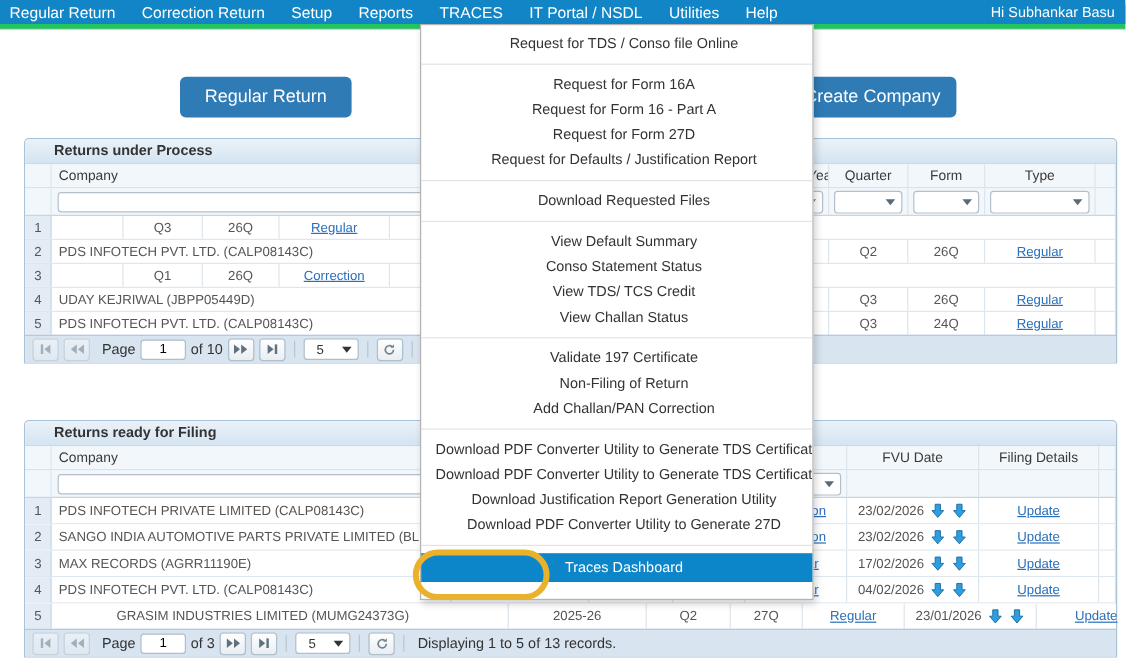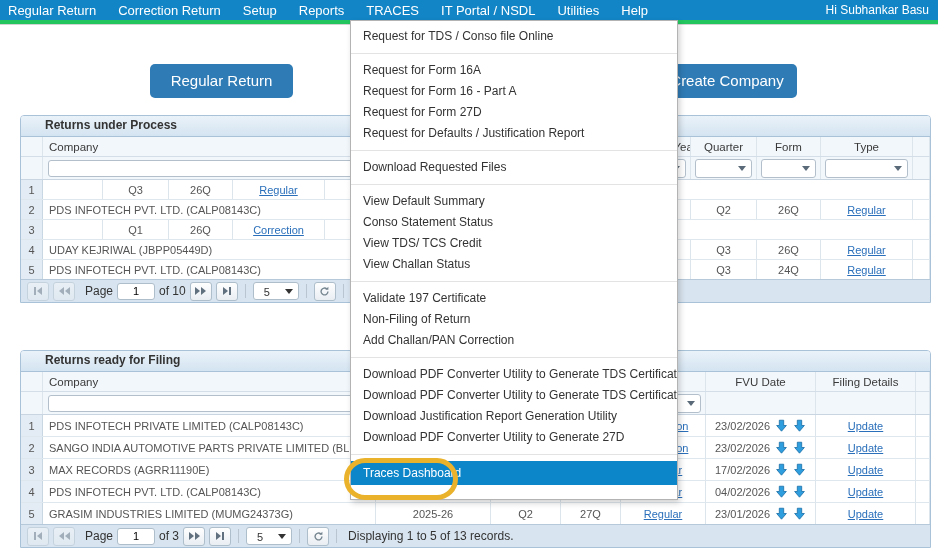--- a/index.html
+++ b/index.html
@@ -70,21 +70,21 @@
   .psep { width:1px; height:14px; background:#b9c6d2; margin:0 3px; flex:0 0 auto; }
   .size-sel { width:46px; height:18px; border:1px solid #aebecb; border-radius:3px;
     background:#fff; position:relative; font-size:11px; line-height:18px; padding-left:10px;
     box-sizing:border-box; cursor:pointer; flex:0 0 auto; }
   .size-sel:after { content:""; position:absolute; right:5px; top:6px;
     border:4px solid transparent; border-top:5px solid #333; }
   .pg-status { margin-left:4px; white-space:nowrap; }
   
   #traces-menu { position:absolute; left:350px; top:20px; width:328px; background:#fff;
     border:1px solid #b3b3b3; box-shadow:2px 3px 6px rgba(0,0,0,.18); z-index:50;
-    padding:5px 0 14px; box-sizing:border-box; }
+    padding:5px 0 14px; box-sizing:border-box;text-align:center; }
   .mi { height:21px; line-height:21px; padding-left:12px; font-size:12px; color:#333;
     cursor:pointer; white-space:nowrap; overflow:hidden; }
   .msep { border-top:1px solid #e3e3e3; margin:6px 0; }
   .mi.selected { background:#0d86c9; color:#fff; height:24px; line-height:24px; margin-top:6px; }
   
   #highlight-ellipse { position:absolute; left:344px; top:458px; width:114px; height:42px;
     border:5px solid #eab22b; border-radius:22px; z-index:60; box-sizing:border-box;
     pointer-events:none; }
   .dl-arrow { margin-left:5px; cursor:pointer; flex:0 0 auto; }
 </style>
@@ -349,21 +349,21 @@
             <path d="M8 15 L2 8 H5.3 V1.5 H10.7 V8 H14 Z" fill="#2f9ede" stroke="#1b6fa8"></path>
           </svg>
         </div>
         <div class="cell c" style="flex: 0 0 100px;">
           <span class="lnk">Update</span>
         </div>
         <div class="cell c" style="flex: 1 1 0%;"></div>
       </div>
       <div class="grid-row data-row">
         <div class="cell c numcell" style="flex: 0 0 22px;">5</div>
-        <div class="cell pl" style="flex: 0 0 333px;">GRASIM INDUSTRIES LIMITED (MUMG24373G)</div>
+        <div class="cell pl" style="flex: 0 0 333px; margin-left: 48px;">GRASIM INDUSTRIES LIMITED (MUMG24373G)</div>
         <div class="cell c" style="flex: 0 0 115px;">2025-26</div>
         <div class="cell c" style="flex: 0 0 70px;">Q2</div>
         <div class="cell c" style="flex: 0 0 60px; text-align: center;">27Q</div>
         <div class="cell c" style="flex: 0 0 85px;">
           <span class="lnk">Regular</span>
         </div>
         <div class="cell c" style="flex: 0 0 110px;">
           <span>23/01/2026</span>
           <svg width="13" height="13" viewBox="0 0 16 16" class="dl-arrow">
             <path d="M8 15 L2 8 H5.3 V1.5 H10.7 V8 H14 Z" fill="#2f9ede" stroke="#1b6fa8"></path>

